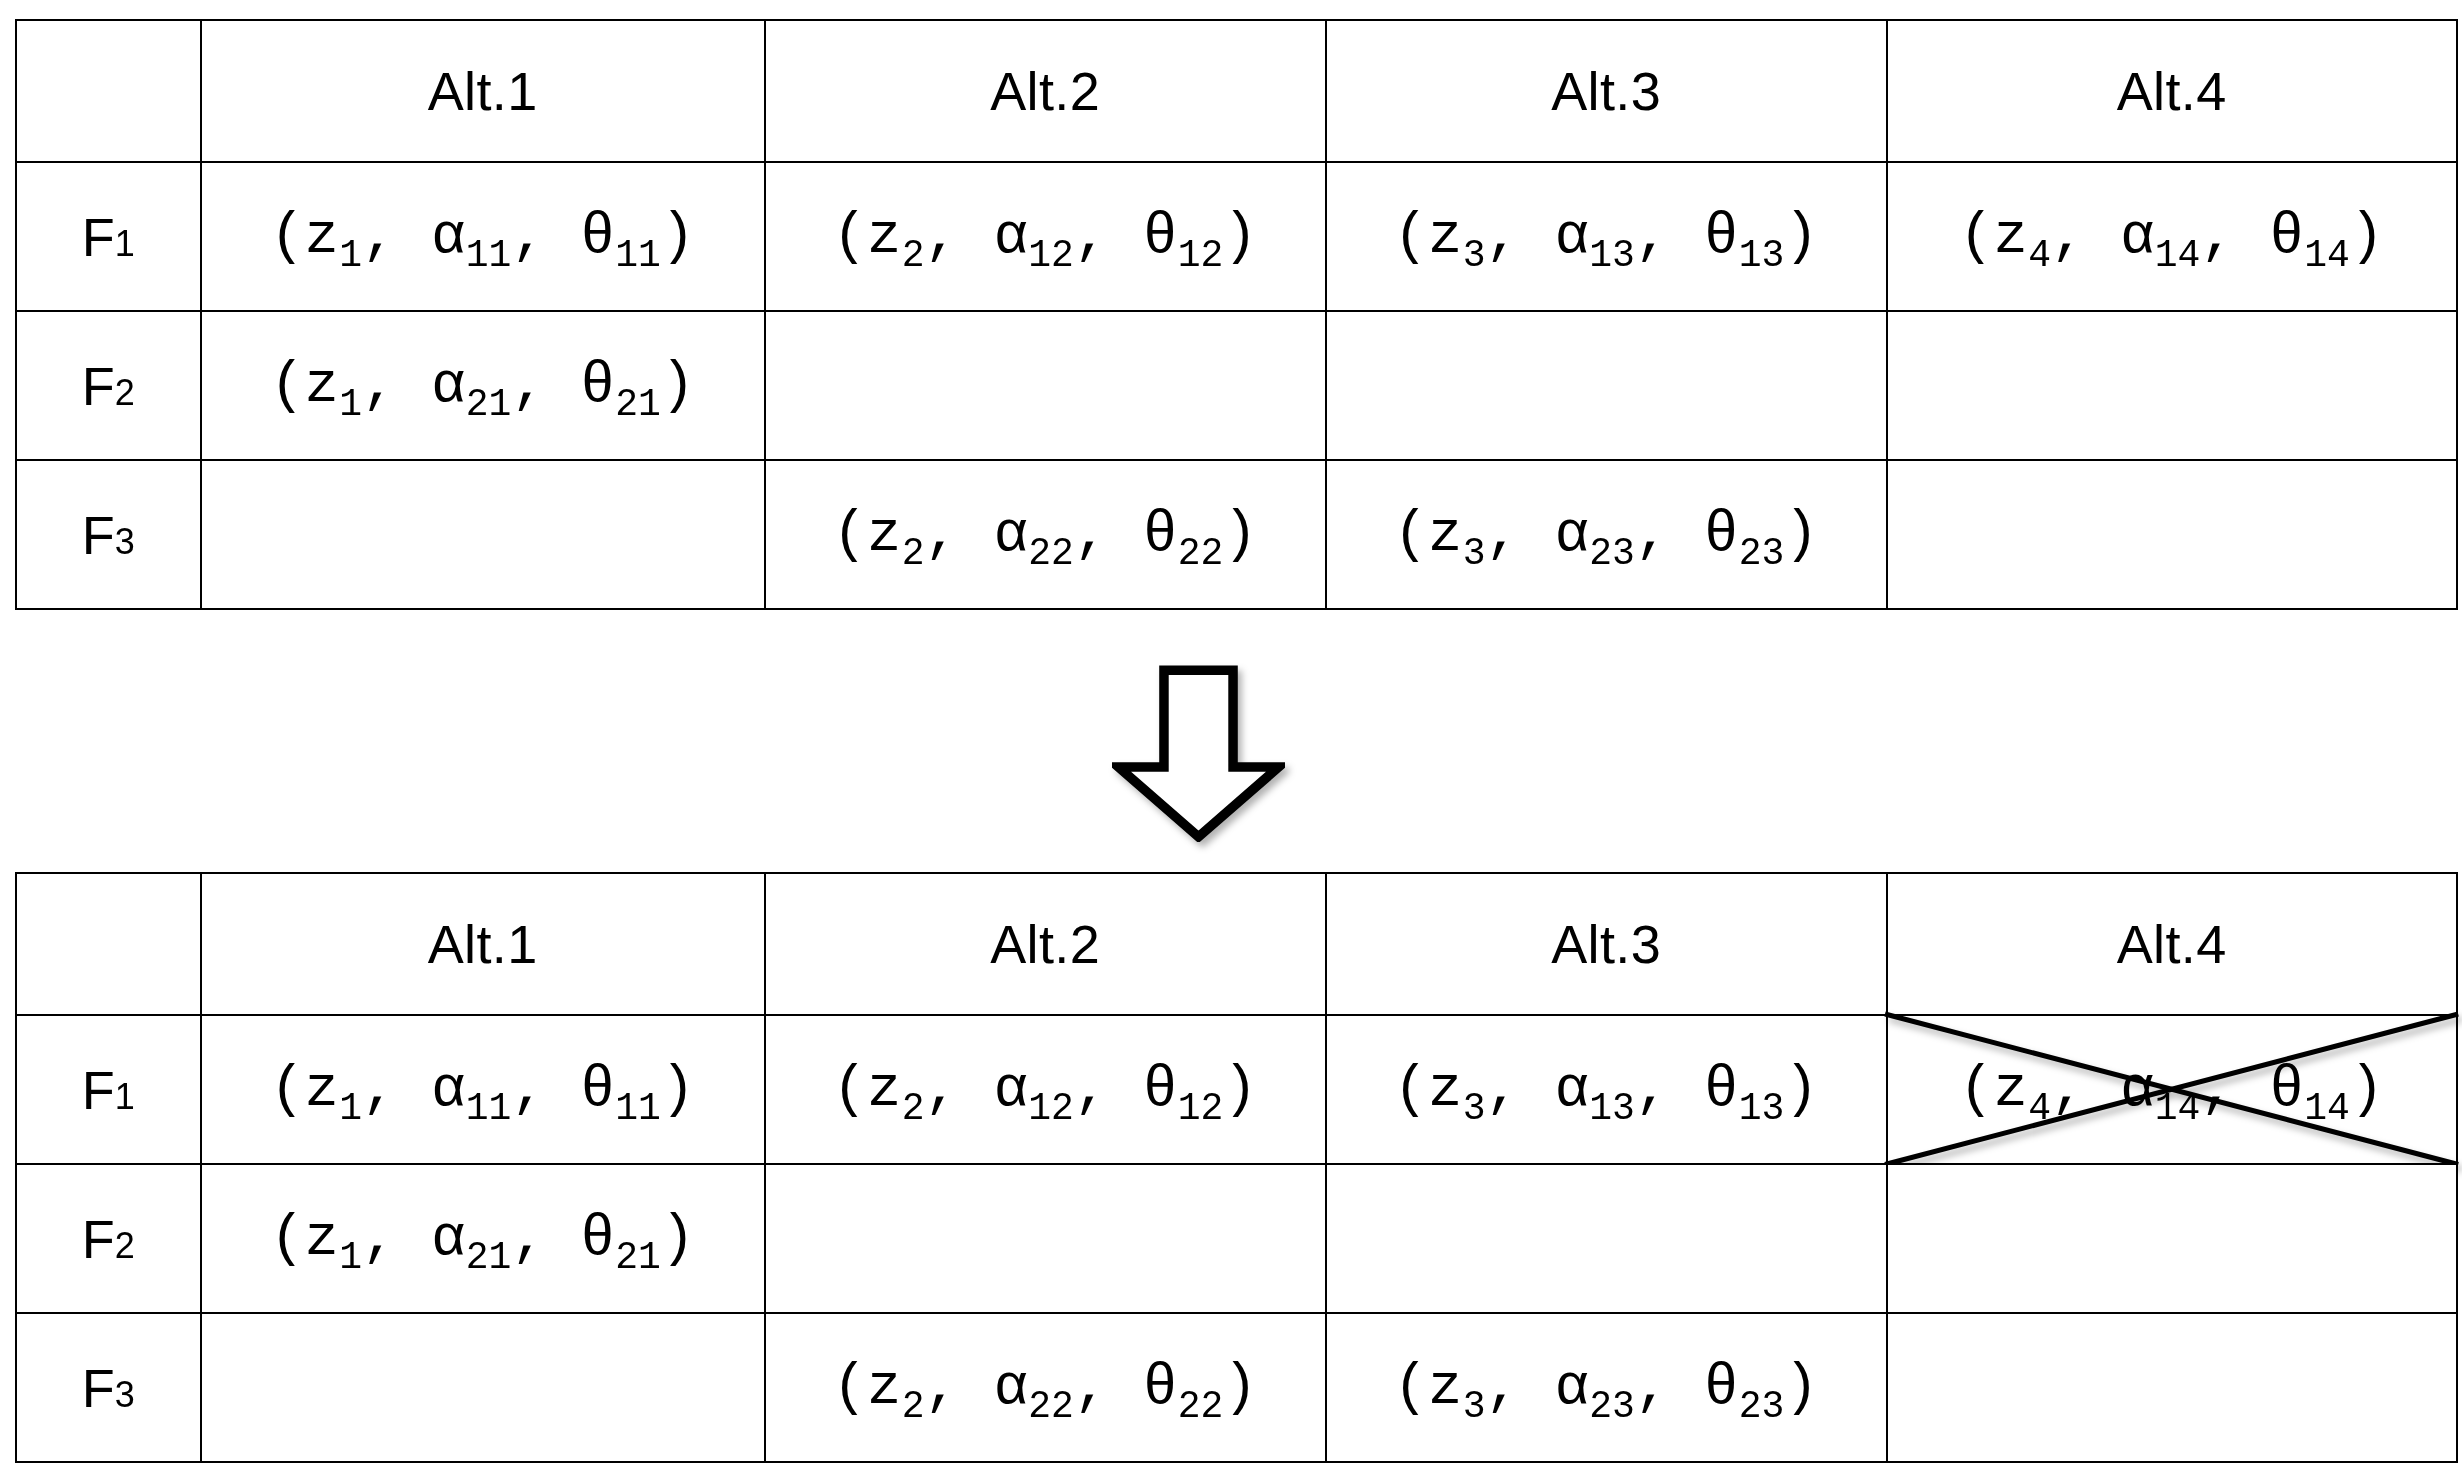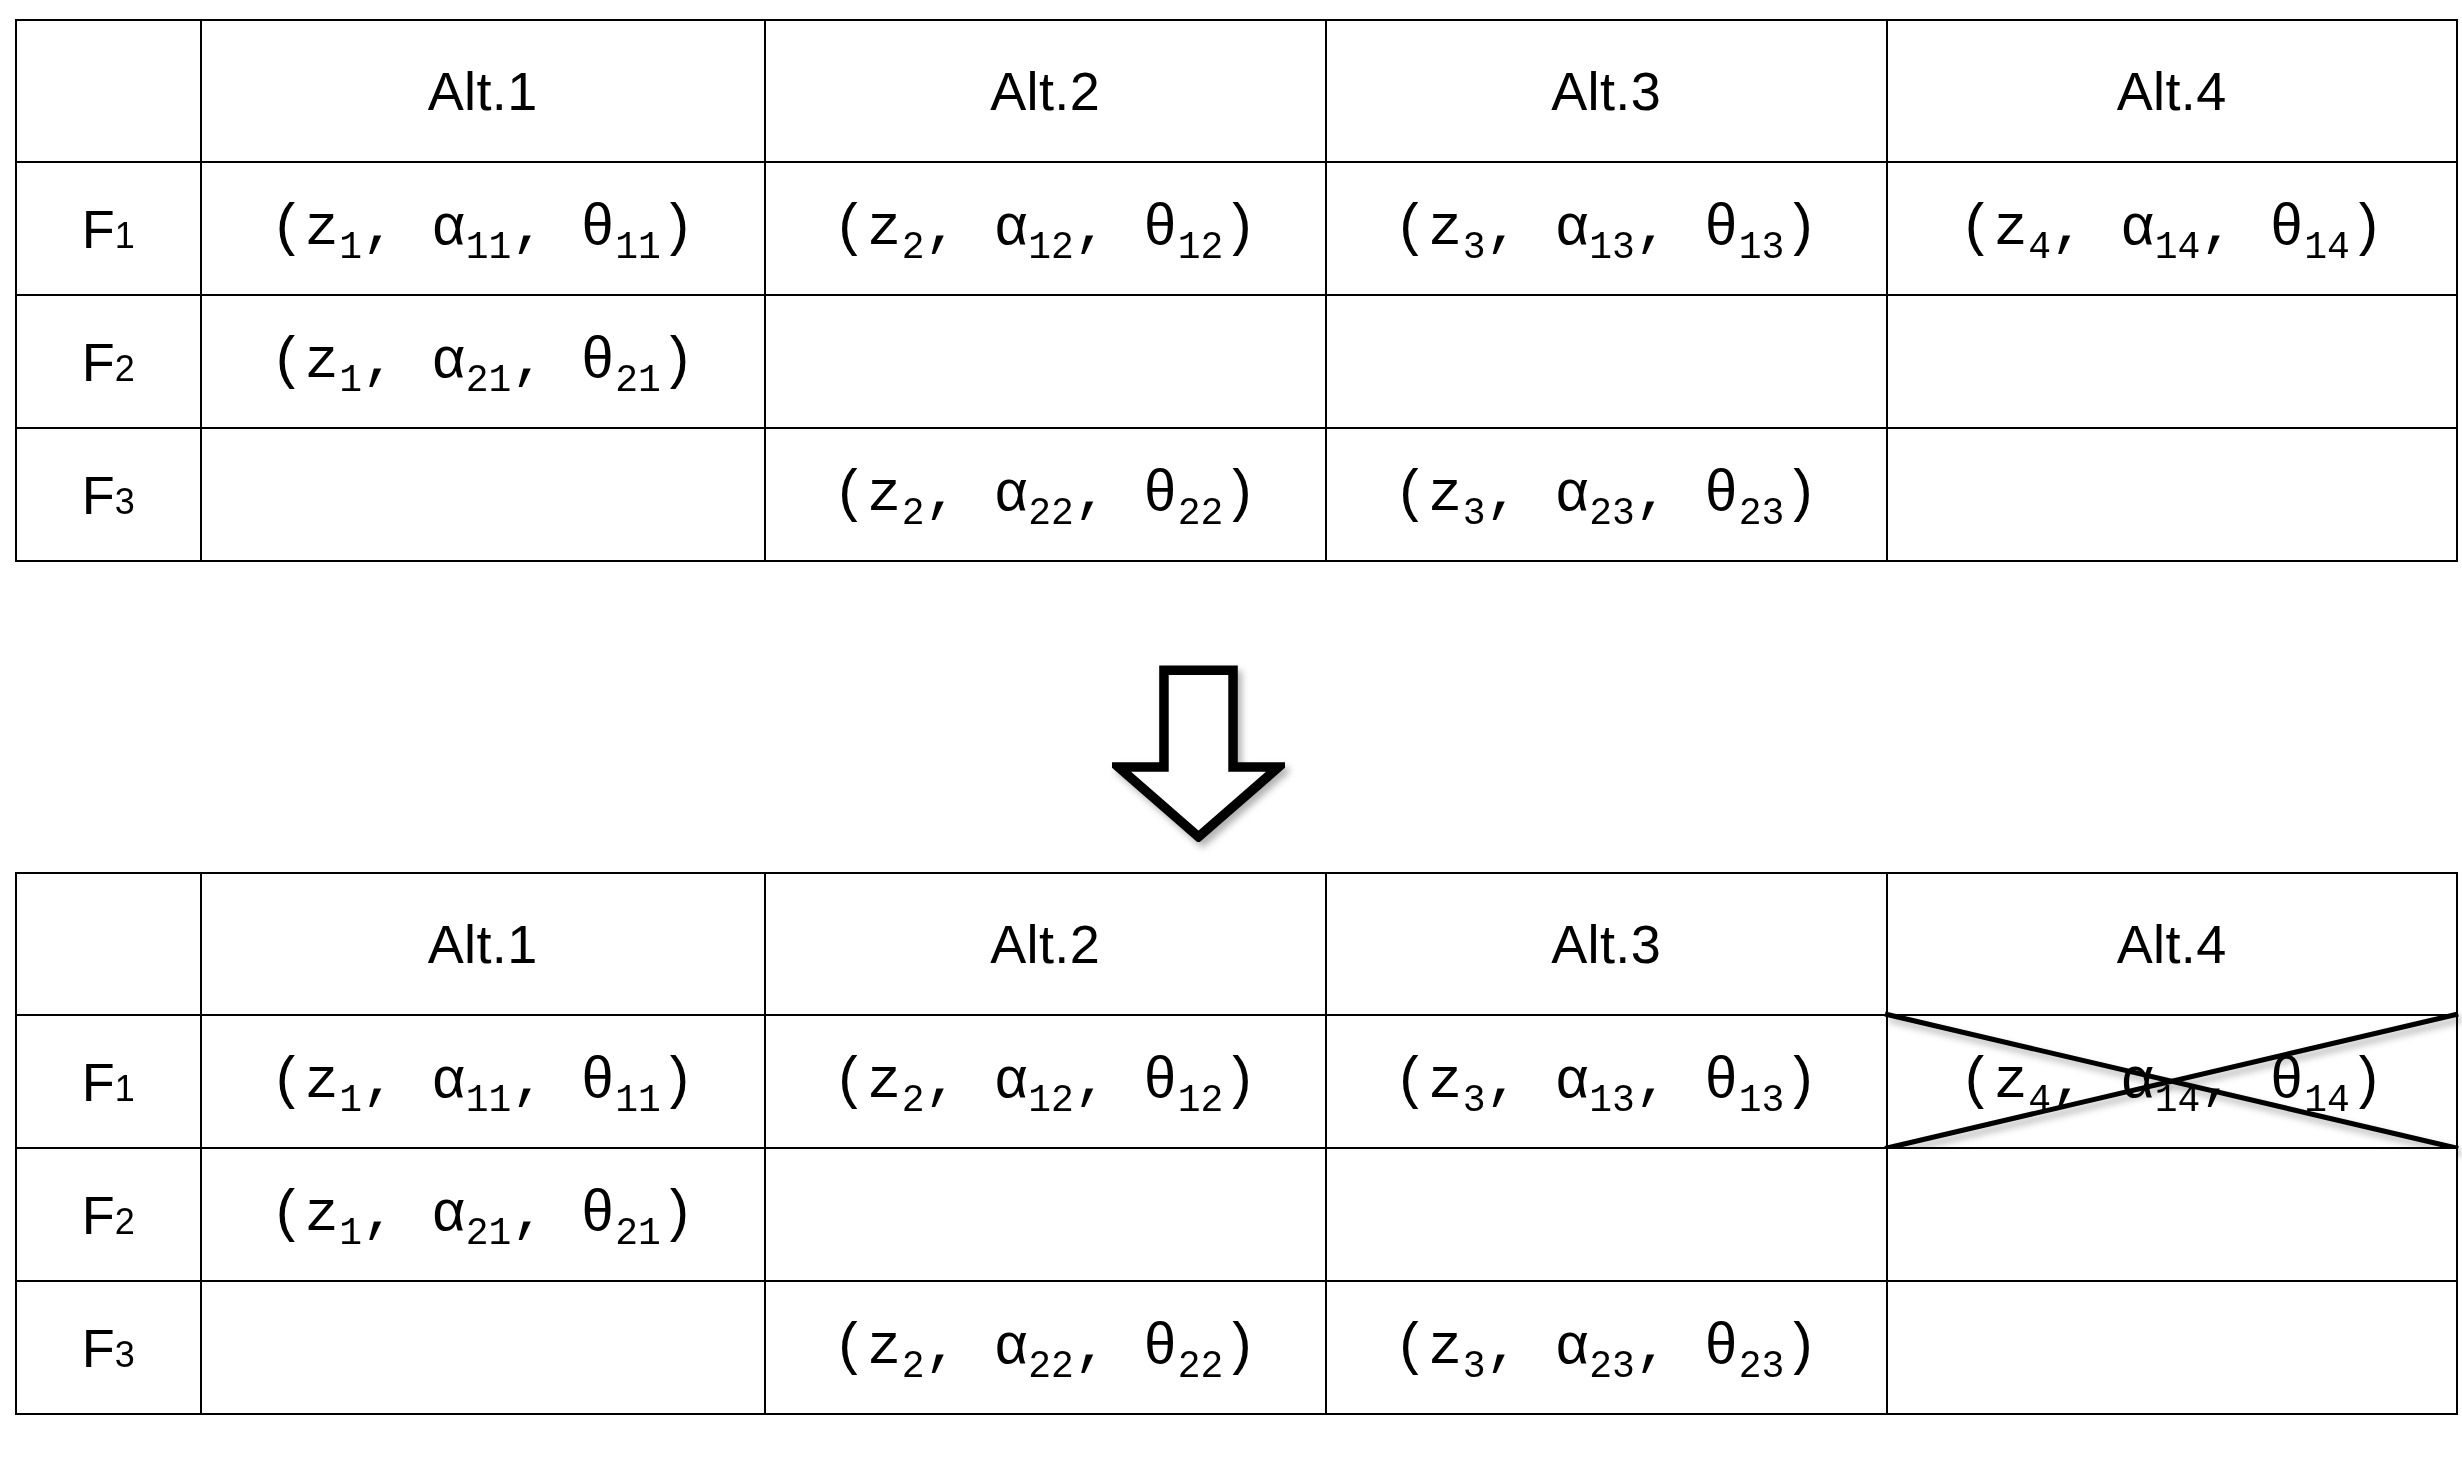--- a/index.html
+++ b/index.html
@@ -41,21 +41,21 @@
   }
 
   
   col.c-label { width: 185px; }
   col.c-alt1  { width: 564px; }
   col.c-alt2  { width: 561px; }
   col.c-alt3  { width: 561px; }
   col.c-alt4  { width: 570px; }
 
   .hdr-row td { height: 142px; }
-  .data-row td { height: 133px; }
+  .data-row td { height: 149px; }
 
   .hdr-cell {
     font-size: 54px;
     letter-spacing: 0.4px;
   }
 
   .rowlabel {
     font-size: 54px;
     text-align: center;
   }

